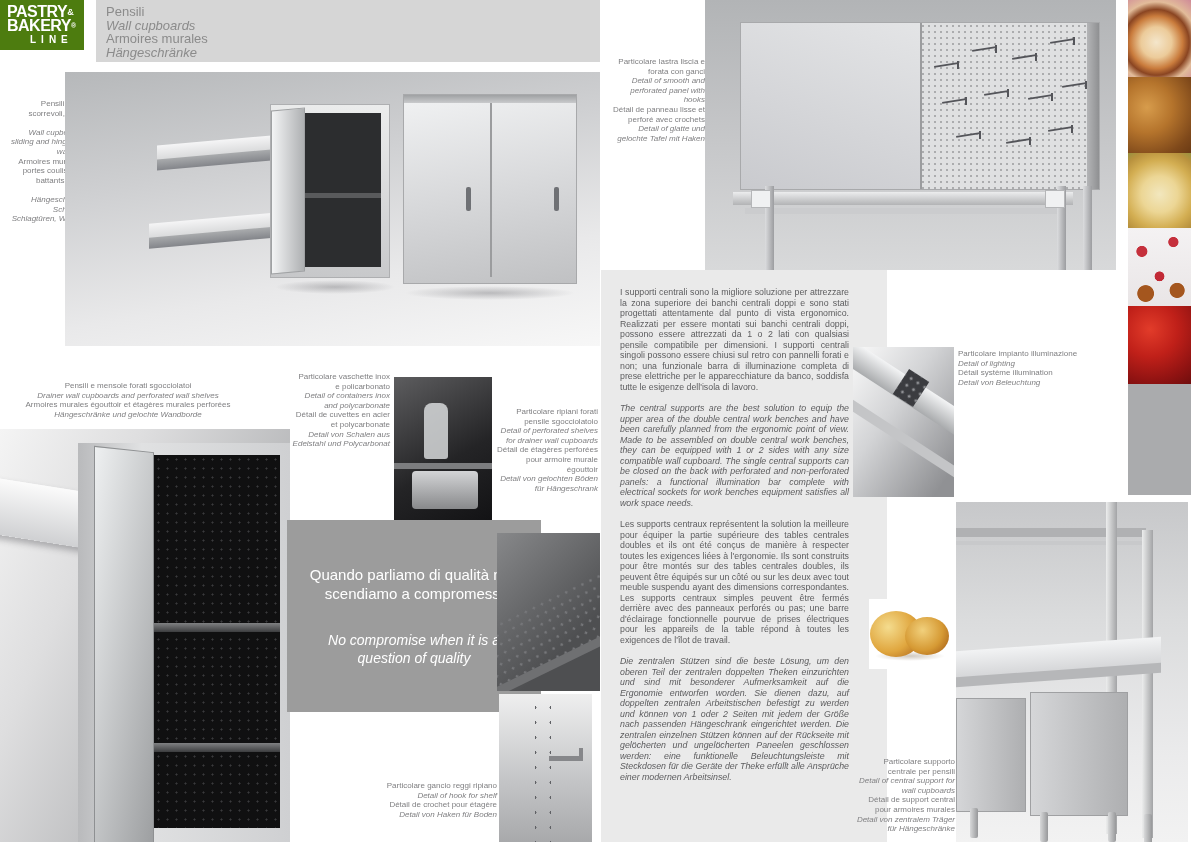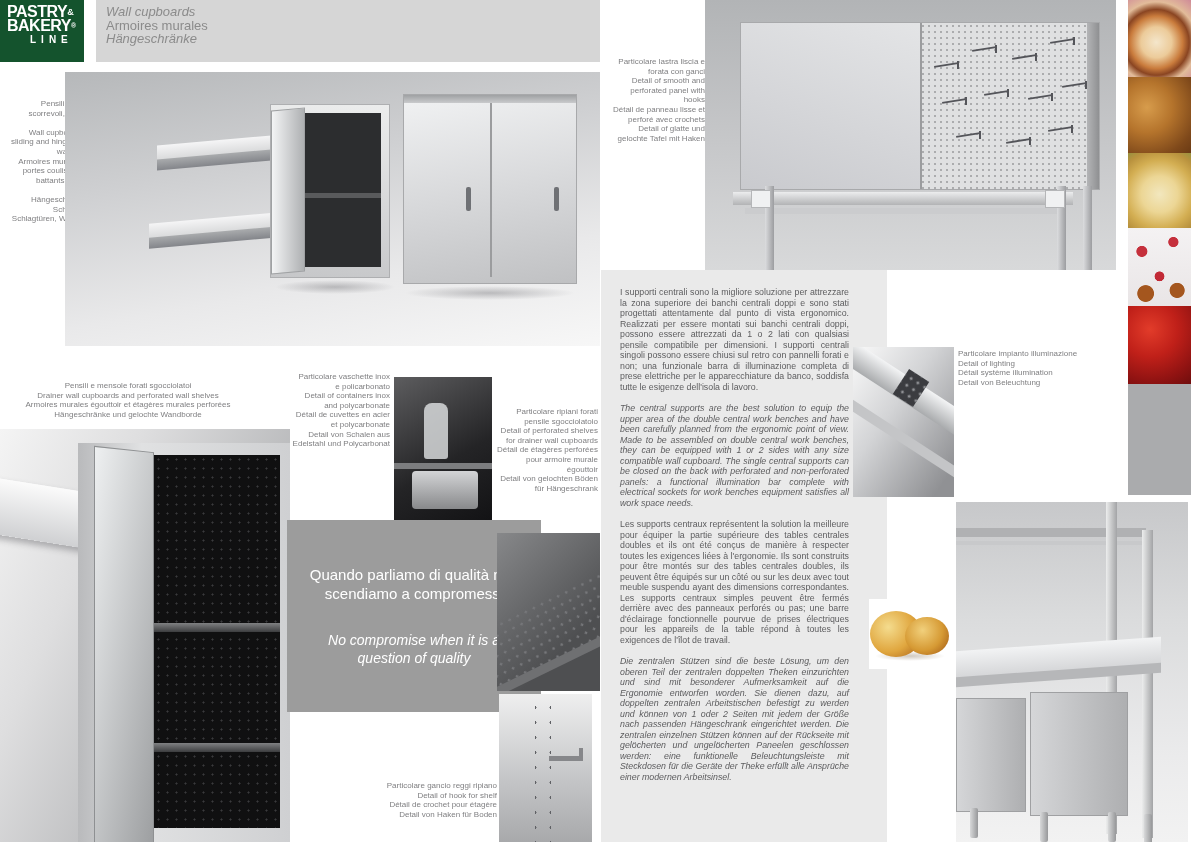--- a/index.html
+++ b/index.html
@@ -1,31 +1,31 @@
 <!DOCTYPE html>
 <html><head>
 <meta charset="utf-8">
 <style>
   html,body{margin:0;padding:0;}
   body{font-family:"Liberation Sans", sans-serif; background:#ffffff;}
   #page{position:relative;width:1191px;height:842px;background:#ffffff;overflow:hidden;}
 
   
-  #logo{position:absolute;left:0;top:0;width:84px;height:62px;background:#14532d;color:#fff;padding:5px 0 0 7px;box-sizing:border-box;}
+  #logo{position:absolute;left:0;top:0;width:84px;height:50px;background:#4d7c0f;color:#fff;padding:5px 0 0 7px;box-sizing:border-box;}
   #logo .big{font-size:16px;font-weight:bold;letter-spacing:-0.5px;line-height:14px;}
   #logo .amp{font-size:9px;vertical-align:top;}
   #logo .reg{font-size:7px;vertical-align:top;}
   #logo .line{font-size:10px;font-weight:bold;letter-spacing:5px;line-height:13px;padding-left:23px;}
   #titlebar{position:absolute;left:96px;top:0;width:504px;height:62px;background:#d6d6d6;padding:5px 0 0 10px;box-sizing:border-box;color:#8b8b8b;}
   #titlebar div{font-size:13px;line-height:13.5px;}
   #titlebar .i{font-style:italic;}
 
   
   .cap{position:absolute;font-size:8px;line-height:9.6px;color:#7f7f81;}
-  .cap .en,.cap .de{}
+  .cap .en,.cap .de{font-style:italic;}
   .r{text-align:right;} .c{text-align:center;} .l{text-align:left;}
 
   
   .photo{position:absolute;overflow:hidden;}
   .abs{position:absolute;}
 
   
   #photo-main{left:65px;top:72px;width:535px;height:274px;background:linear-gradient(170deg,#b6b8ba 0%,#cfd0d2 35%,#e9e9ea 70%,#f7f7f7 100%);}
   .shelf-top{height:15px;background:linear-gradient(180deg,#f5f5f6,#d8d9da);transform:skewY(-5deg);}
   .shelf-edge{height:11px;background:linear-gradient(180deg,#a9abad,#83858a);transform:skewY(-5deg);margin-top:-1px;}
@@ -138,20 +138,21 @@
 
 <div id="page">
 
   <div id="logo">
     <div class="big"><span>PASTRY</span><span class="amp">&amp;</span></div>
     <div class="big"><span>BAKERY</span><span class="reg">®</span></div>
     <div class="line">LINE</div>
   </div>
 
   <div id="titlebar">
+    <div>Pensili</div>
     <div class="i">Wall cupboards</div>
     <div>Armoires murales</div>
     <div class="i">Hängeschränke</div>
   </div>
 
   <div class="cap r" style="left:6px;top:99px;width:94px;">
     <div class="it">Pensili con porta scorrevoli, battenti e mensole</div>
     <div class="en">Wall cupboards with sliding and hinged doors, wall shelves</div>
     <div class="fr">Armoires murales avec portes coulissantes et battants, étagères murales</div>
     <div class="de">Hängeschränke mit Schiebe- und Schlagtüren, Wandborde</div>
@@ -308,20 +309,26 @@
     <div class="bench-top"></div>
     <div class="bench-edge"></div>
     <div class="ucab" style="left:0;top:196px;width:68px;height:112px;"></div>
     <div class="ucab" style="left:74px;top:190px;width:96px;height:122px;"></div>
     <div class="uleg" style="left:14px;top:306px;"></div>
     <div class="uleg" style="left:84px;top:310px;"></div>
     <div class="uleg" style="left:152px;top:310px;"></div>
     <div class="uleg" style="left:188px;top:312px;"></div>
   </div>
 
+  <div class="cap r" style="left:856px;top:757px;width:99px;">
+    <div class="it">Particolare supporto centrale per pensili</div>
+    <div class="en">Detail of central support for wall cupboards</div>
+    <div class="fr">Détail de support central pour armoires murales</div>
+    <div class="de">Detail von zentralem Träger für Hängeschränke</div>
+  </div>
 
   <div id="food-strip">
     <div id="food-swirl" class="food"></div>
     <div id="food-croissants" class="food"></div>
     <div id="food-custard" class="food"></div>
     <div id="food-tartlets" class="food"></div>
     <div id="food-strawberries" class="food"></div>
   </div>
   <div id="gray-block"></div>
 

